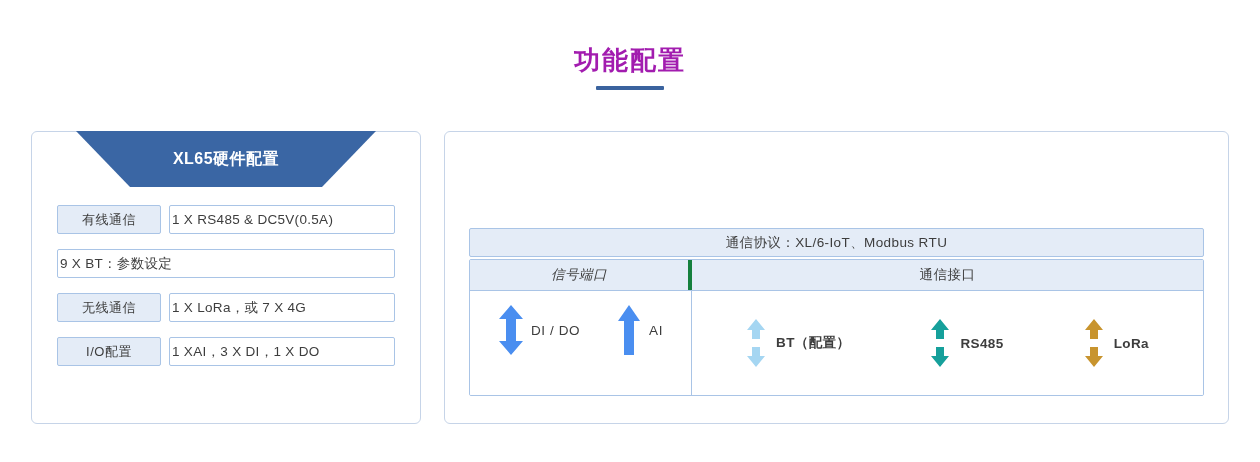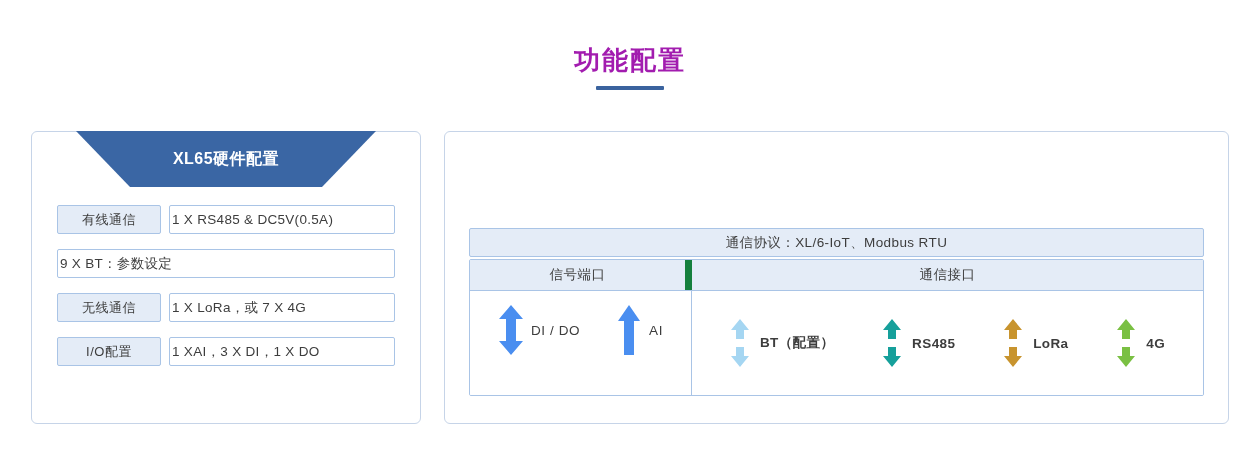--- a/index.html
+++ b/index.html
@@ -166,21 +166,21 @@
     border-bottom: 1px solid #a9c4e6;
   }
   .dt-head-cell {
     display: flex;
     align-items: center;
     justify-content: center;
     font-size: 13.5px;
     color: #3d3d3d;
     letter-spacing: 0.5px;
   }
-  .dt-col-signal { width: 222px; border-right: 7px solid #15803d; box-sizing: border-box; }
+  .dt-col-signal { width: 222px; border-right: 4px solid #15803d; box-sizing: border-box; font-style: italic; }
   .dt-col-comm   { flex: 1; }
 
   .dt-body {
     display: flex;
     height: 104px;
     background: #ffffff;
   }
   .dt-body-signal {
     width: 222px;
     box-sizing: border-box;
@@ -322,28 +322,19 @@
           <div class="comm-item">
             <span>
               <svg class="arrow-svg" width="20" height="48" viewBox="0 0 20 48" aria-hidden="true">
                 <polygon points="10,0 19,11 14,11 14,20 6,20 6,11 1,11" fill="#c8942e"></polygon>
                 <polygon points="10,48 19,37 14,37 14,28 6,28 6,37 1,37" fill="#c8942e"></polygon>
               </svg>
             </span>
             <span class="comm-label">LoRa</span>
           </div>
 
-          <div class="comm-item">
-            <span>
-              <svg class="arrow-svg" width="20" height="48" viewBox="0 0 20 48" aria-hidden="true">
-                <polygon points="10,0 19,11 14,11 14,20 6,20 6,11 1,11" fill="#7ac043"></polygon>
-                <polygon points="10,48 19,37 14,37 14,28 6,28 6,37 1,37" fill="#7ac043"></polygon>
-              </svg>
-            </span>
-            <span class="comm-label">4G</span>
-          </div>
 
         </div>
       </div>
     </div>
   </div>
 
 </div>
 
 </body></html>

